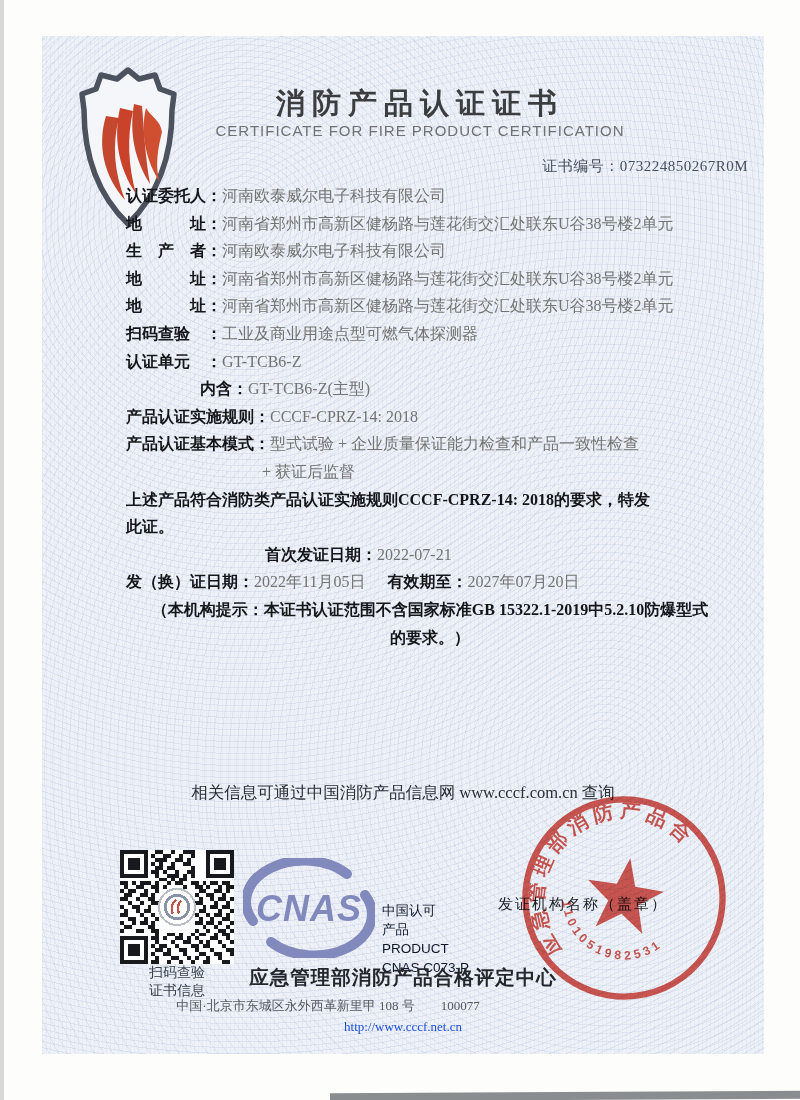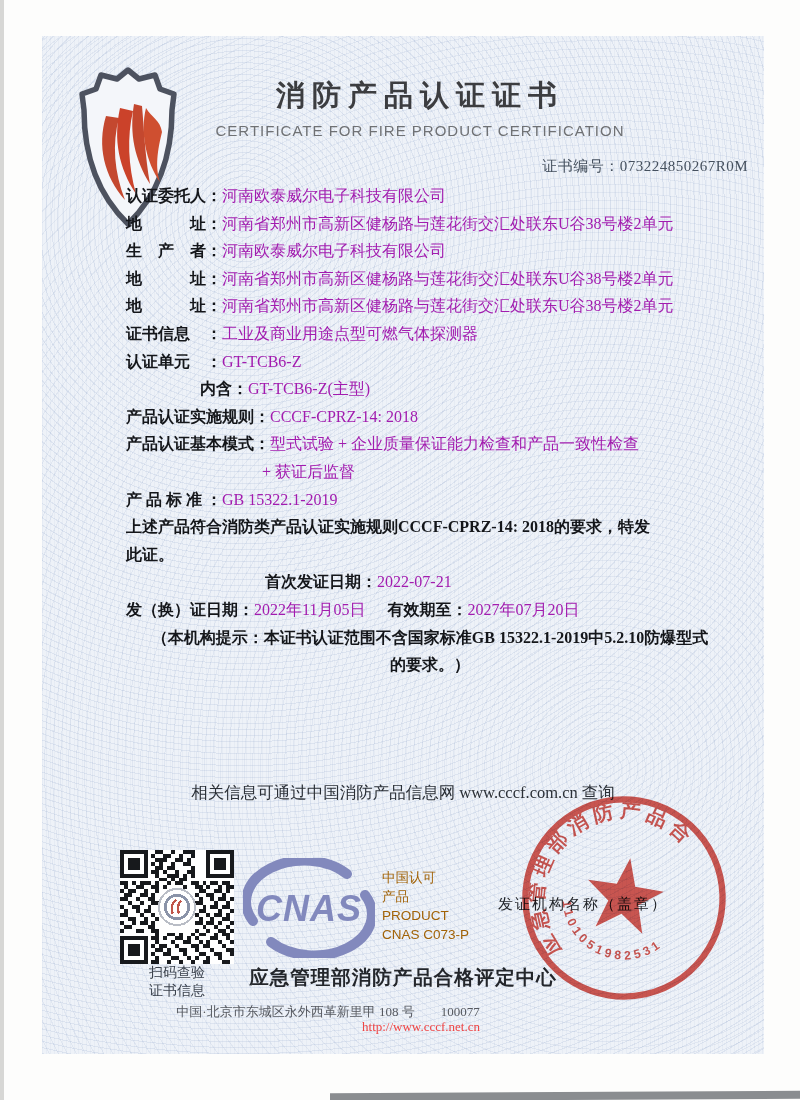--- a/index.html
+++ b/index.html
@@ -16,52 +16,52 @@
     background-color:#eef2f8;
     background-image:
       repeating-radial-gradient(circle at 28% 18%, rgba(148,168,204,.20) 0 1px, rgba(0,0,0,0) 1px 6px),
       repeating-radial-gradient(circle at 78% 72%, rgba(148,168,204,.16) 0 1px, rgba(0,0,0,0) 1px 8px),
       repeating-linear-gradient(90deg, rgba(160,178,210,.10) 0 1px, rgba(0,0,0,0) 1px 4px);
   }
 
   .abs { position:absolute; }
   .nowrap { white-space:nowrap; }
 
-  .title-cn { left:180px; top:76px; width:480px; text-align:center; font-size:29px; font-weight:bold; letter-spacing:7px; color:#3c3d40; }
+  .title-cn { left:180px; top:84px; width:480px; text-align:center; font-size:29px; font-weight:bold; letter-spacing:7px; color:#3c3d40; }
   .title-en { left:150px; top:122px; width:540px; text-align:center; font-size:15px; letter-spacing:1px; color:#6f7174; font-family:"Liberation Sans","DejaVu Sans",sans-serif; }
   .cert-no { left:400px; top:157px; width:348px; text-align:right; font-size:15px; color:#45505e; letter-spacing:.5px; }
 
   .body-block { left:126px; top:182px; width:608px; font-size:16px; }
   .line { height:27.6px; line-height:27.6px; white-space:nowrap; }
   .lbl { font-weight:bold; color:#14161a; }
-  .val { color:#a21caf; }
+  .val { color:#737373; }
   .indent-sm { padding-left:74px; }
   .indent-lg { padding-left:136px; }
   .indent-md { padding-left:139px; }
   .center-line { text-align:center;font-family:Liberation Serif, serif; }
   .bold-note { font-weight:bold; color:#14161a; }
   .gap-md { display:inline-block; width:22px; }
 
   .validity { left:42px; top:778px; width:722px; text-align:center; font-size:16.5px; color:#2a2f36; line-height:29px; }
 
   .qr-wrap { left:118px; top:850px; width:118px; text-align:center; }
   .qr-box { width:114px; height:114px; margin:0 auto; }
   .qr-caption { margin-top:0; font-size:14px; line-height:18px; color:#3a414c; }
 
   .cnas-wrap { left:243px; top:858px; width:132px; }
-  .cnas-text { left:382px; top:868px; width:140px; font-size:13.5px; line-height:19px; color:#a16207; font-family:"Liberation Sans","DejaVu Sans",sans-serif; }
+  .cnas-text { left:382px; top:901px; width:140px; font-size:13.5px; line-height:19px; color:#0f172a; font-family:"Liberation Sans","DejaVu Sans",sans-serif; }
   .cnas-text .cn { font-family:"Liberation Serif","DejaVu Serif",serif; }
 
   .issuer-label { left:498px; top:895px; width:250px; font-size:15px; letter-spacing:2px; color:#1d2025; z-index:2; }
 
   .stamp { left:518px; top:792px; width:212px; height:212px; z-index:3; transform:rotate(9deg); opacity:.88; mix-blend-mode:multiply; }
 
   .footer-org { left:42px; top:964px; width:722px; text-align:center; font-size:19.5px; font-weight:bold; letter-spacing:1px; color:#23262b; }
-  .footer-addr { left:42px; top:997px; width:572px; text-align:center; font-size:13px; color:#55585f;margin-top:6px; }
-  .footer-url { left:42px; top:1019px; width:722px; text-align:center; font-size:13px; color:#ef4444;margin-left:18px; }
+  .footer-addr { left:42px; top:997px; width:572px; text-align:center; font-size:13px; color:#55585f; }
+  .footer-url { left:42px; top:1019px; width:722px; text-align:center; font-size:13px; color:#1d4ed8; }
 </style>
 </head>
 <body>
 
 <div class="page">
   <div class="cert"></div>
   <div class="scan-edge-left"></div>
   <div class="scan-edge-bottom"></div>
 
   <div class="abs" style="left:68px; top:58px; width:120px; height:180px;">
@@ -88,39 +88,36 @@
     <div class="line">
       <span class="lbl">生　产　者：</span><span class="val">河南欧泰威尔电子科技有限公司</span>
     </div>
     <div class="line">
       <span class="lbl">地　　　址：</span><span class="val">河南省郑州市高新区健杨路与莲花街交汇处联东U谷38号楼2单元</span>
     </div>
     <div class="line">
       <span class="lbl">地　　　址：</span><span class="val">河南省郑州市高新区健杨路与莲花街交汇处联东U谷38号楼2单元</span>
     </div>
     <div class="line">
-      <span class="lbl">证书信息　：</span><span class="val">工业及商业用途点型可燃气体探测器</span>
+      <span class="lbl">扫码查验　：</span><span class="val">工业及商业用途点型可燃气体探测器</span>
     </div>
     <div class="line">
       <span class="lbl">认证单元　：</span><span class="val">GT-TCB6-Z</span>
     </div>
     <div class="line indent-sm">
       <span class="lbl">内含：</span><span class="val">GT-TCB6-Z(主型)</span>
     </div>
     <div class="line">
       <span class="lbl">产品认证实施规则：</span><span class="val">CCCF-CPRZ-14: 2018</span>
     </div>
     <div class="line">
       <span class="lbl">产品认证基本模式：</span><span class="val">型式试验 + 企业质量保证能力检查和产品一致性检查</span>
     </div>
     <div class="line indent-lg">
       <span class="val">+ 获证后监督</span>
-    </div>
-    <div class="line">
-      <span class="lbl">产 品 标 准 ：</span><span class="val">GB 15322.1-2019</span>
     </div>
     <div class="line">
       <span class="lbl">上述产品符合消防类产品认证实施规则CCCF-CPRZ-14: 2018的要求，特发</span>
     </div>
     <div class="line">
       <span class="lbl">此证。</span>
     </div>
     <div class="line indent-md">
       <span class="lbl">首次发证日期：</span><span class="val">2022-07-21</span>
     </div>

